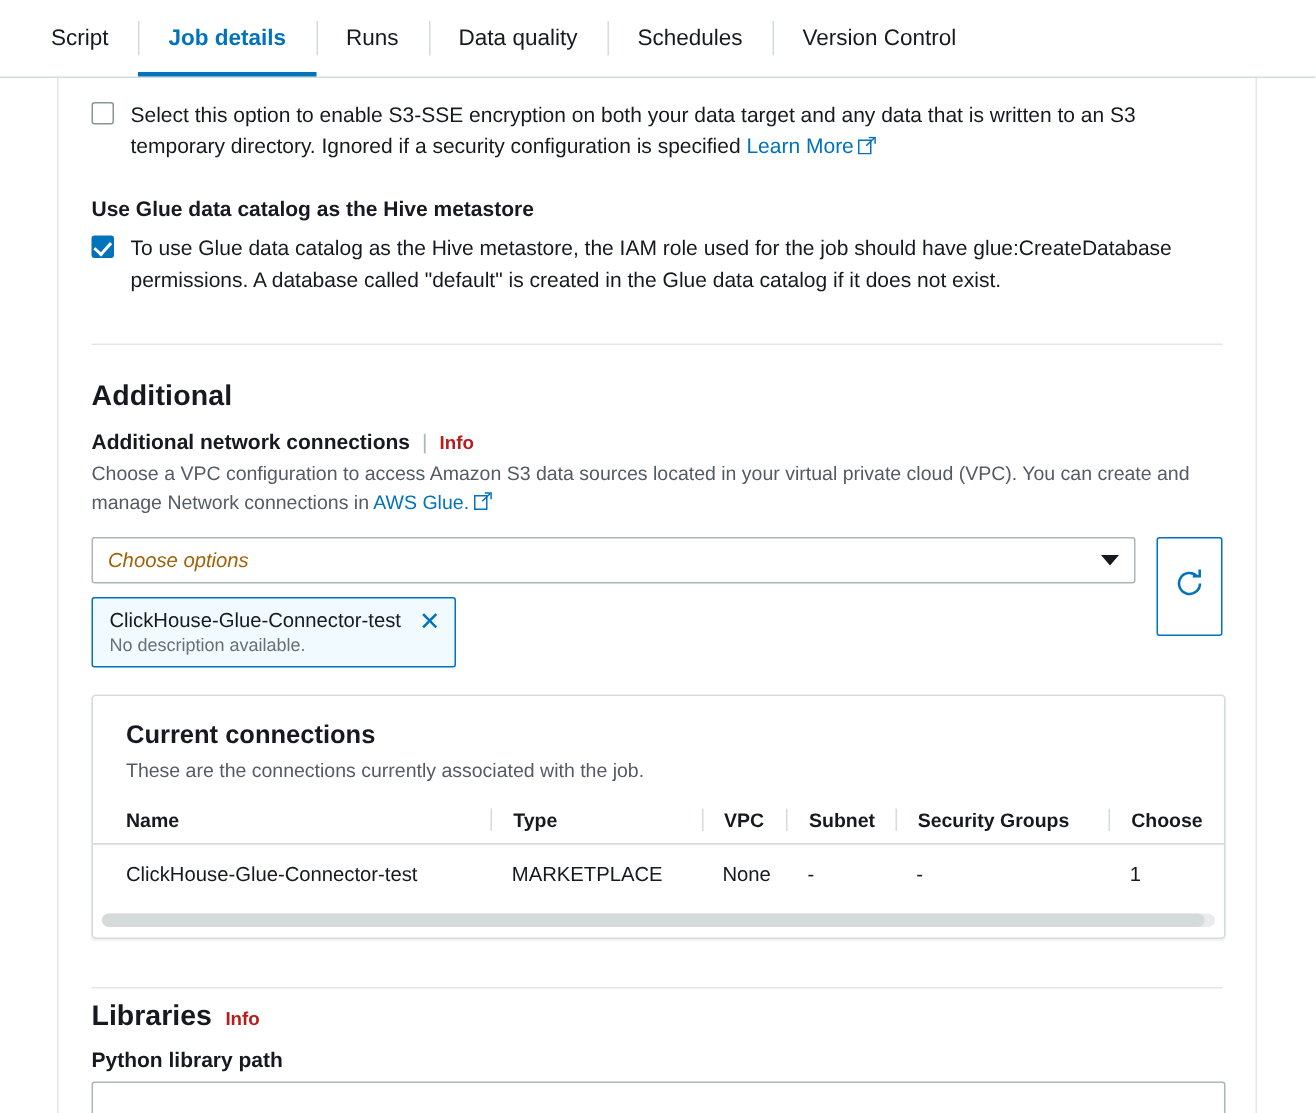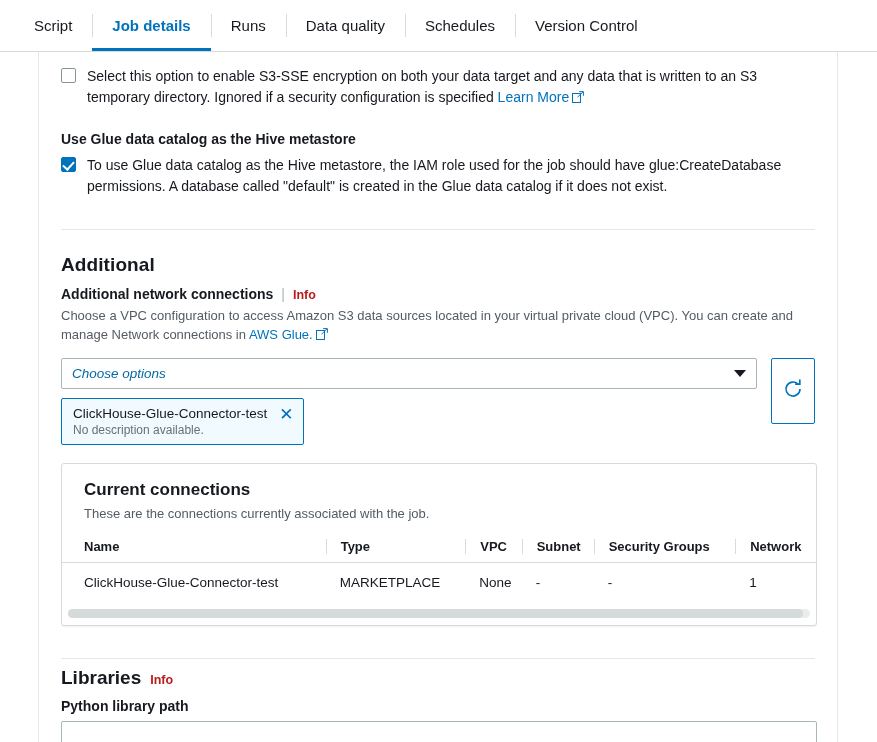--- a/index.html
+++ b/index.html
@@ -138,21 +138,21 @@
     width: 696px;
     height: 31px;
     border: 1px solid #aab7b8;
     border-radius: 2px;
     background: #fff;
     display: flex;
     align-items: center;
     padding: 0 10px;
     font-size: 13.5px;
     font-style: italic;
-    color: #0369a1;
+    color: #a16207;
     justify-content: space-between;
     cursor: pointer;
   }
   .caret {
     width: 0; height: 0;
     border-left: 6px solid transparent;
     border-right: 6px solid transparent;
     border-top: 7px solid #16191f;
   }
   .refresh {
@@ -368,21 +368,21 @@
             <th>
                 <span class="thwrap">VPC</span>
               </th>
             <th>
                 <span class="thwrap">Subnet</span>
               </th>
             <th>
                 <span class="thwrap">Security Groups</span>
               </th>
             <th>
-                <span class="thwrap">Network</span>
+                <span class="thwrap">Choose</span>
               </th>
           </tr>
         </thead>
         <tbody>
           <tr>
             <td class="first">
                 <span class="tdwrap">ClickHouse-Glue-Connector-test</span>
               </td>
             <td>
                 <span class="tdwrap">MARKETPLACE</span>

